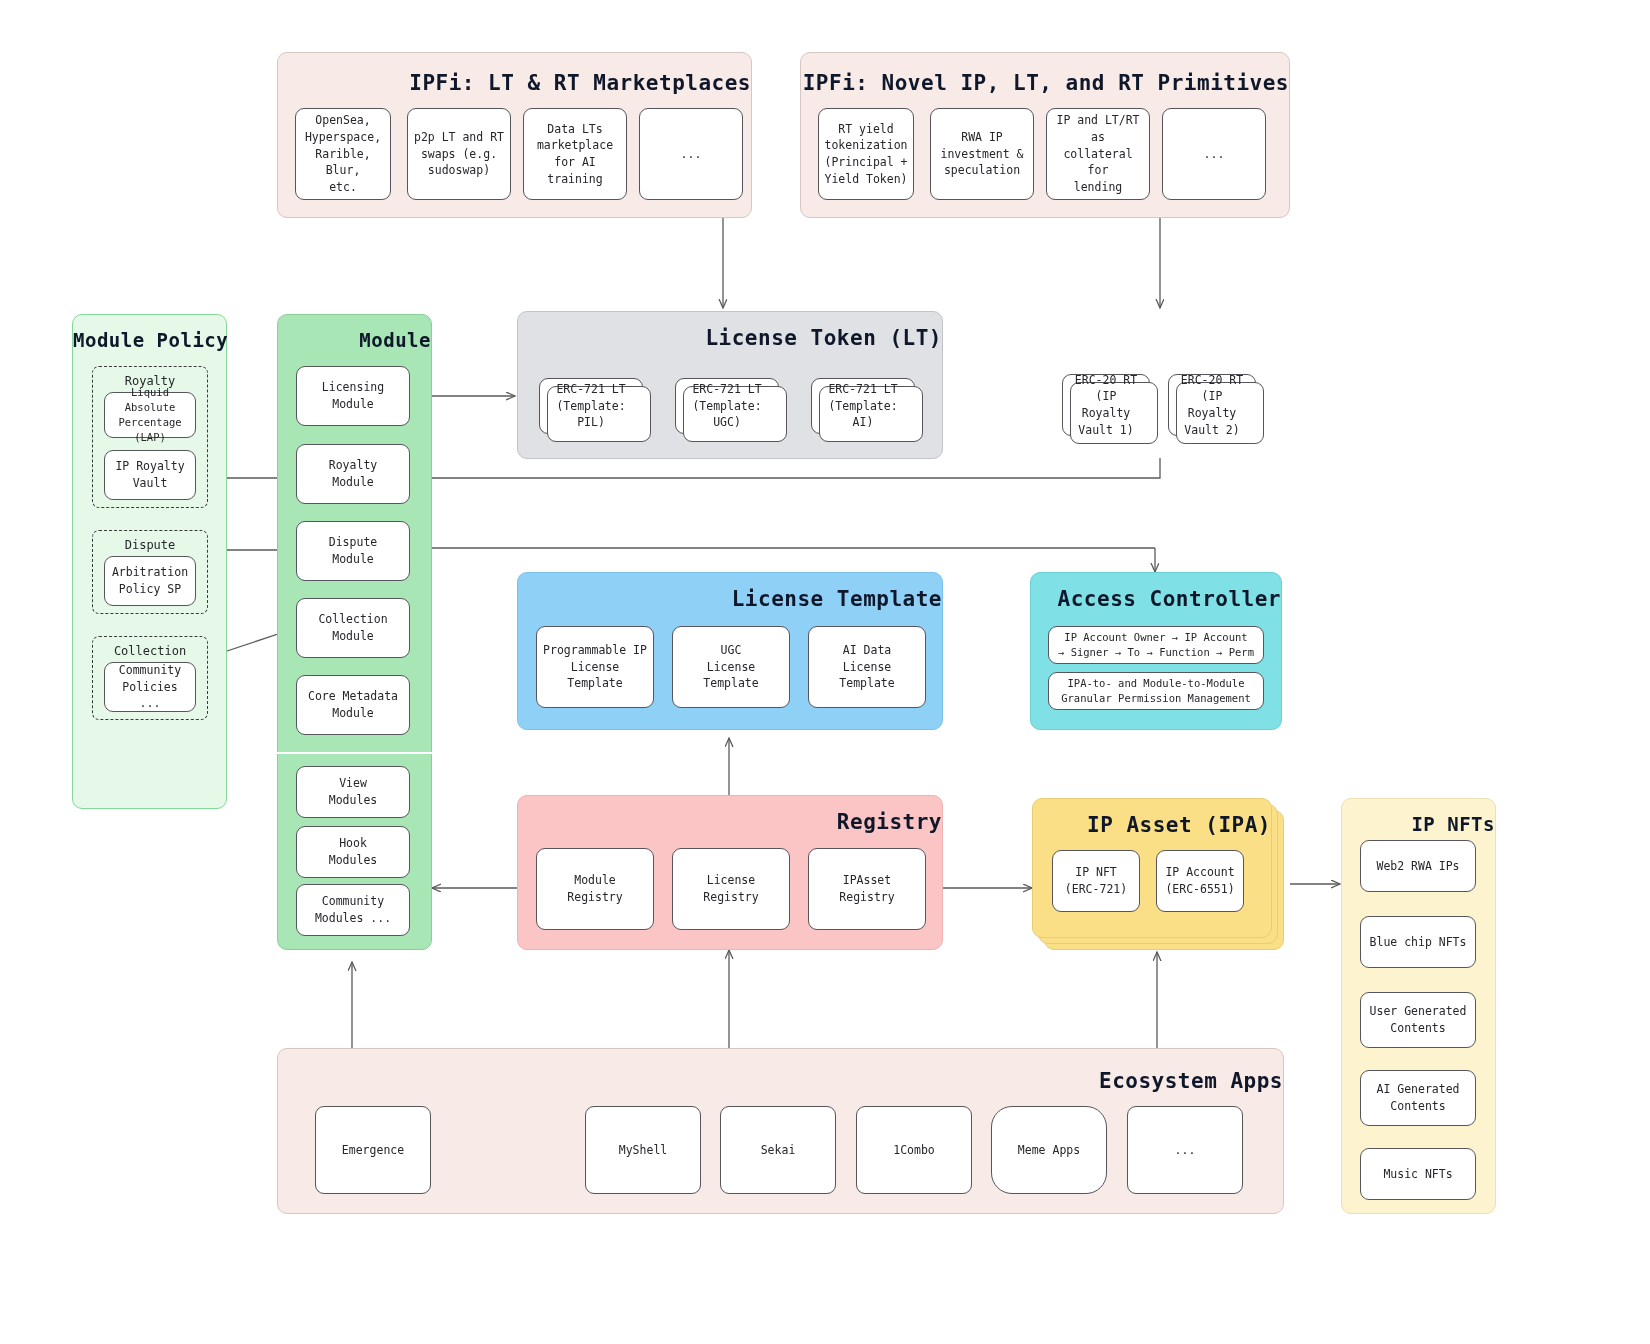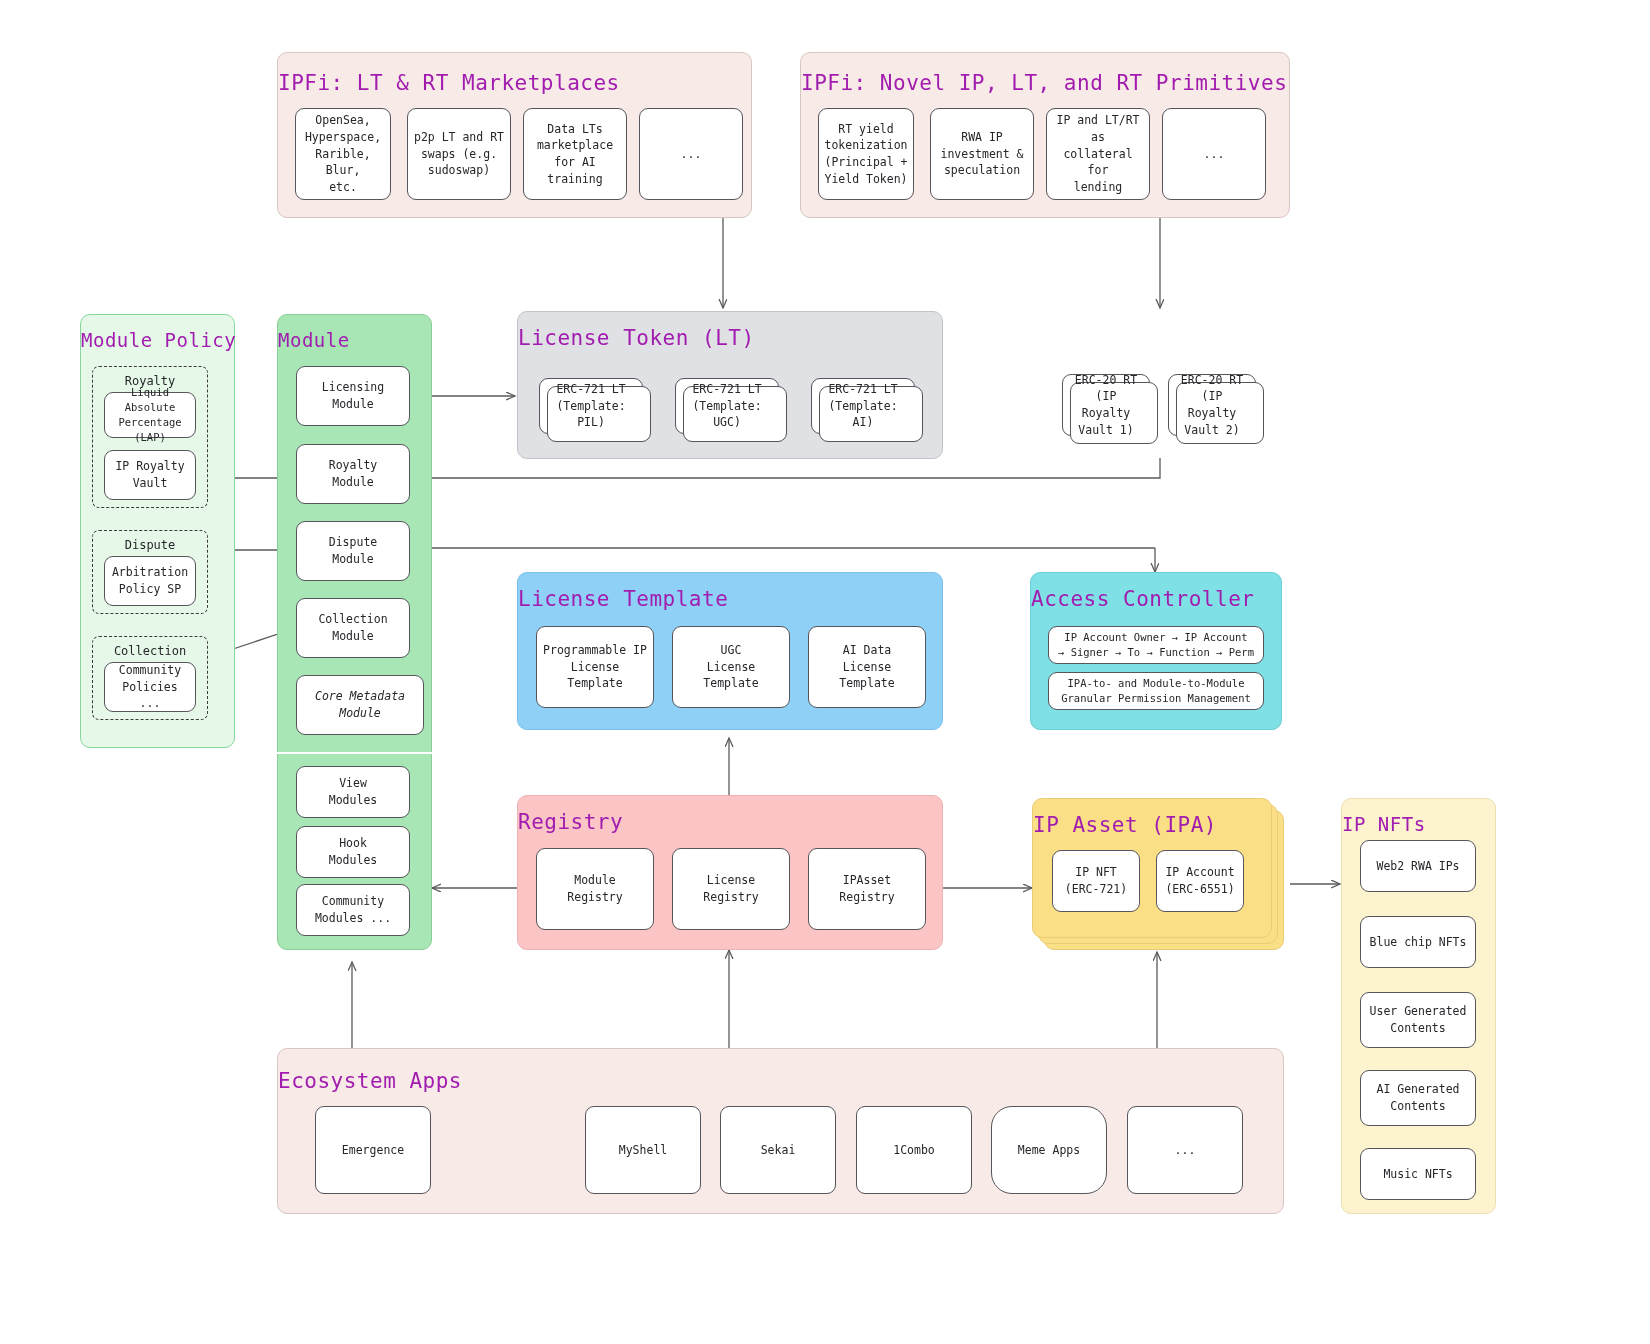--- a/index.html
+++ b/index.html
@@ -21,25 +21,26 @@
     width: 1650px; height: 1344px;
     pointer-events: none;
     z-index: 1;
   }
   .panel {
     position: absolute;
     border-radius: 10px;
     z-index: 2;
   }
   .panel-title {
-    text-align: left;
+    text-align: right;
     font-size: 21px;
-    color: #a21caf;
+    color: #0f172a;
     letter-spacing: 0.5px;
     white-space: nowrap;
+    font-weight: bold;
   }
   .card {
     position: absolute;
     background: #ffffff;
     border: 1.3px solid #55555b;
     border-radius: 9px;
     display: flex;
     align-items: center;
     justify-content: center;
     text-align: center;
@@ -169,21 +170,21 @@
 (Principal +
 Yield Token)</div>
   <div class="card" style="left:930px; top:108px; width:104px; height:92px;">RWA IP
 investment &amp;
 speculation</div>
   <div class="card" style="left:1046px; top:108px; width:104px; height:92px;">IP and LT/RT as
 collateral for
 lending</div>
   <div class="card" style="left:1162px; top:108px; width:104px; height:92px;">...</div>
 
-  <div class="panel green-soft" style="left:80px; top:314px; width:155px; height:434px;">
+  <div class="panel green-soft" style="left:72px; top:314px; width:155px; height:495px;">
     <div class="panel-title" style="margin-top:14px; font-size:19px;">Module Policy</div>
   </div>
 
   <div class="dashed-group" style="left:92px; top:366px; width:116px; height:142px;">
     <div class="dashed-label">Royalty</div>
   </div>
   <div class="card" style="left:104px; top:392px; width:92px; height:46px; font-size:10.5px;">Liquid Absolute
 Percentage (LAP)</div>
   <div class="card" style="left:104px; top:450px; width:92px; height:50px;">IP Royalty
 Vault</div>
@@ -206,21 +207,21 @@
   <div class="divider" style="left:277px; top:752px; width:155px;"></div>
 
   <div class="card" style="left:296px; top:366px; width:114px; height:60px;">Licensing
 Module</div>
   <div class="card" style="left:296px; top:444px; width:114px; height:60px;">Royalty
 Module</div>
   <div class="card" style="left:296px; top:521px; width:114px; height:60px;">Dispute
 Module</div>
   <div class="card" style="left:296px; top:598px; width:114px; height:60px;">Collection
 Module</div>
-  <div class="card" style="left:296px; top:675px; width:128px; height:60px;font-style:italic;">Core Metadata
+  <div class="card" style="left:296px; top:675px; width:114px; height:60px;">Core Metadata
 Module</div>
 
   <div class="card" style="left:296px; top:766px; width:114px; height:52px;">View
 Modules</div>
   <div class="card" style="left:296px; top:826px; width:114px; height:52px;">Hook
 Modules</div>
   <div class="card" style="left:296px; top:884px; width:114px; height:52px;">Community
 Modules ...</div>
 
   <div class="panel gray-mid" style="left:517px; top:311px; width:426px; height:148px;">

